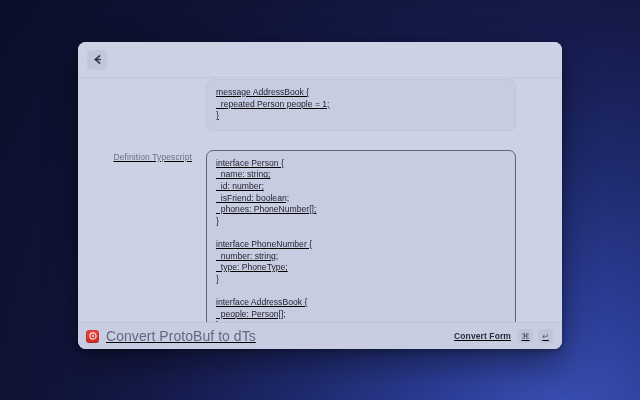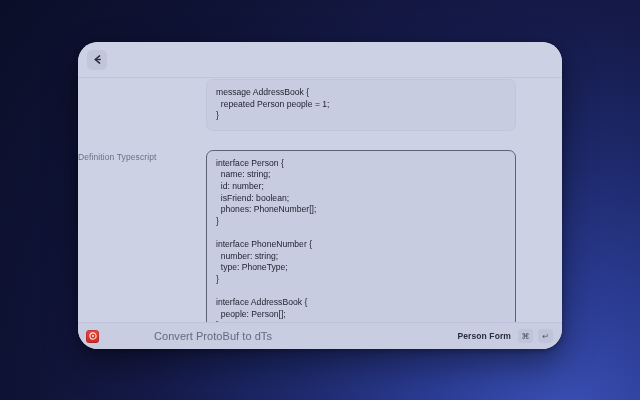--- a/index.html
+++ b/index.html
@@ -25,26 +25,27 @@
   }
 
   
   .window {
     position: absolute;
     left: 78px;
     top: 42px;
     width: 484px;
     height: 307px;
     background: #cdd1e4;
-    border-radius: 20px;
+    border-radius: 8px;
     box-shadow: 0 14px 34px rgba(0,0,0,0.42),
                 0 2px 6px rgba(0,0,0,0.30);
     display: flex;
     flex-direction: column;
     overflow: hidden;
+    text-decoration: underline;
   }
 
   
   .titlebar {
     height: 36px;
     flex: 0 0 36px;
     background: #cdd1e4;
     display: flex;
     align-items: center;
     padding-left: 9px;
@@ -74,21 +75,21 @@
 
   .field-row {
     display: flex;
     align-items: flex-start;
     padding: 0 46px 0 0;
   }
 
   .field-label {
     width: 128px;
     flex: 0 0 128px;
-    text-align: left;
+    text-align: right;
     padding-right: 14px;
     padding-top: 11px;
     font-size: 8.5px;
     color: #6b7086;
     letter-spacing: 0.1px;
     line-height: 1.2;
   }
 
   .code-box {
     flex: 1 1 auto;
@@ -137,24 +138,23 @@
     border-radius: 3.5px;
     background: linear-gradient(180deg, #e8453c 0%, #cf2a22 100%);
     box-shadow: inset 0 0 0 0.5px rgba(0,0,0,0.25);
     display: flex;
     align-items: center;
     justify-content: center;
     margin-right: 7px;
   }
 
   .footer-title {
-    font-size: 11px;
+    font-size: 14px;
     color: #64697f;
     letter-spacing: 0.05px;
-    margin-left: 48px;
   }
 
   .footer-right {
     margin-left: auto;
     display: flex;
     align-items: center;
     gap: 5px;
   }
 
   .submit-label {
@@ -228,19 +228,19 @@
   <div class="footer">
     <div class="app-icon">
       <svg width="8" height="8" viewBox="0 0 8 8">
         <circle cx="4" cy="4" r="3.1" fill="none" stroke="#ffe9e7" stroke-width="1.1"></circle>
         <circle cx="4" cy="4" r="1.1" fill="#ffe9e7"></circle>
       </svg>
     </div>
     <div class="footer-title">Convert ProtoBuf to dTs</div>
 
     <div class="footer-right">
-      <div class="submit-label">Person Form</div>
+      <div class="submit-label">Convert Form</div>
       <div class="key-badge">⌘</div>
       <div class="key-badge">↵</div>
     </div>
   </div>
 
 </div>
 
 </body></html>

